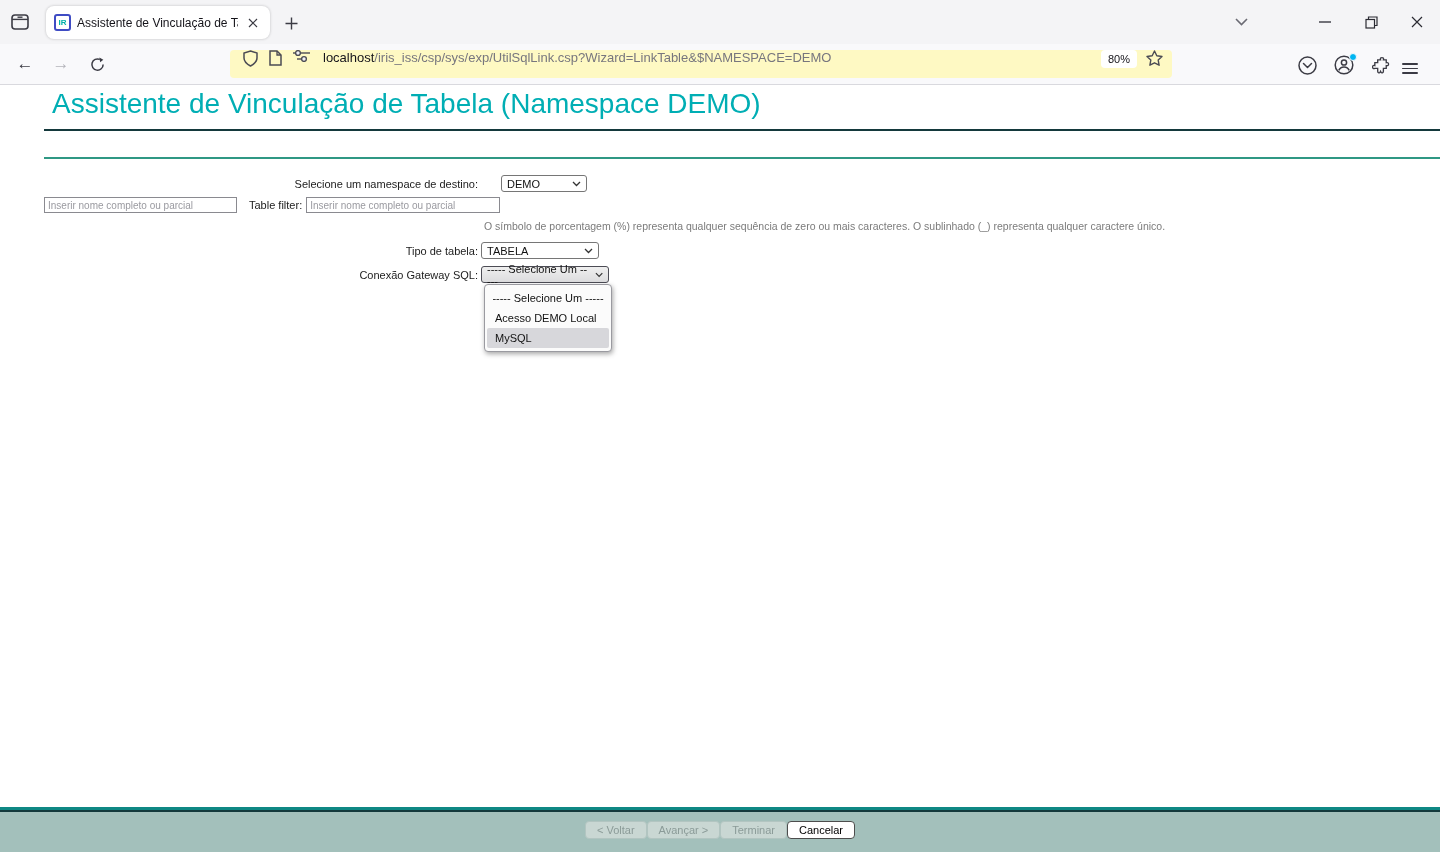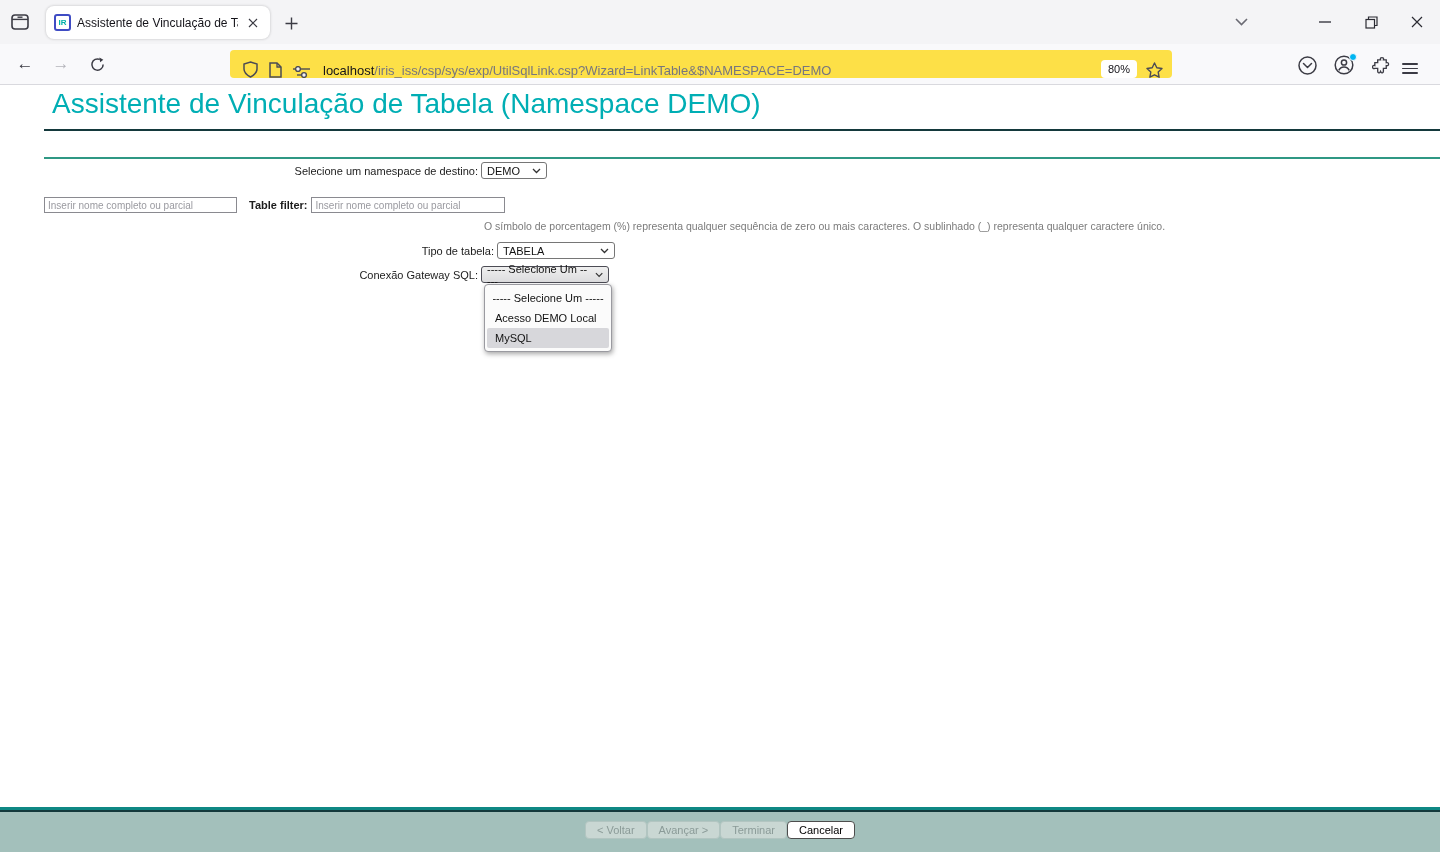--- a/index.html
+++ b/index.html
@@ -20,22 +20,22 @@
   .tab-title { flex:1; font-size:12px; color:#15141a; white-space:nowrap; overflow:hidden; margin:0 6px; }
   .tab-close { width:18px; height:18px; display:flex; align-items:center; justify-content:center; border-radius:3px; flex:none; }
   .newtab { position:absolute; left:278px; top:10px; width:26px; height:26px; display:flex; align-items:center; justify-content:center; border-radius:4px; }
   .tabbar-btn { position:absolute; top:6px; width:32px; height:32px; display:flex; align-items:center; justify-content:center; }
 
   
   .navbar { position:absolute; top:44px; left:0; width:1440px; height:41px; background:#f9f9fb; border-bottom:1px solid #d9d9de; }
   .nav-btn { position:absolute; top:6px; width:30px; height:28px; display:flex; align-items:center; justify-content:center;
              font-size:17px; color:#3b3b44; border-radius:4px; }
   .nav-btn.disabled { color:#b3b3ba; }
-  .urlbar { position:absolute; left:230px; top:6px; width:942px; height:28px; background:#fde047; border-radius:4px;
-            display:flex; align-items:flex-end; padding-left:13px; }
+  .urlbar { position:absolute; left:230px; top:6px; width:942px; height:28px; background:#fef9c3; border-radius:4px;
+            display:flex; align-items:flex-start; padding-left:13px; }
   .urlbar .icn { margin-right:11px; flex:none; }
   .url-text { font-size:13px; white-space:nowrap; overflow:hidden; flex:1; margin-left:2px; }
   .url-host { color:#15141a; }
   .url-path { color:#77767e; }
   .zoom-badge { background:#fff; font-size:11px; color:#15141a; padding:3px 7px; border-radius:4px; margin-right:9px; flex:none; }
   .star { margin-right:9px; flex:none; }
   .navbar-right-btn { position:absolute; top:7px; width:28px; height:28px; display:flex; align-items:center; justify-content:center; }
   .acct-wrap { position:relative; }
   .blue-dot { position:absolute; top:-2px; right:-3px; width:8px; height:8px; border-radius:50%; background:#00b5f2; border:1.5px solid #f9f9fb; }
   .hamburger span { display:block; width:16px; height:1.6px; background:#3b3b44; margin:3px 0; border-radius:1px; }
@@ -190,39 +190,39 @@
         <span></span>
         <span></span>
     </div>
   </div>
 
   <div class="content">
     <div class="page-title">Assistente de Vinculação de Tabela (Namespace DEMO)</div>
     <div class="rule1"></div>
     <div class="rule2"></div>
 
-    <div class="row" style="top:77px; left:0;">
+    <div class="row" style="top:90px; left:0;gap:20px;">
       <span class="lbl">Selecione um namespace de destino:</span>
-      <div class="sel" style="width:66px;">
+      <div class="sel" style="width:86px;">
         <span>DEMO</span>
         <svg class="chev" width="9" height="6" viewBox="0 0 9 6">
             <polyline points="1,1 4.5,4.5 8,1" fill="none" stroke="#333" stroke-width="1.3"></polyline>
           </svg>
       </div>
     </div>
 
     <div class="row" style="top:112px; left:0;">
       <input class="txt-in" style="width: 193px;" placeholder="Inserir nome completo ou parcial">
-      <span style="margin-left:12px; font-weight:bold;">Table filter:</span>
+      <span style="margin-left:12px; font-weight:normal;">Table filter:</span>
       <input class="txt-in" style="width: 194px; margin-left: 4px;" placeholder="Inserir nome completo ou parcial">
     </div>
 
     <div class="helper">O símbolo de porcentagem (%) representa qualquer sequência de zero ou mais caracteres. O sublinhado (_) representa qualquer caractere único.</div>
 
-    <div class="row" style="top:157px; left:16px;">
+    <div class="row" style="top:157px; left:0;">
       <span class="lbl">Tipo de tabela:</span>
       <div class="sel" style="width:118px;">
         <span>TABELA</span>
         <svg class="chev" width="9" height="6" viewBox="0 0 9 6">
             <polyline points="1,1 4.5,4.5 8,1" fill="none" stroke="#333" stroke-width="1.3"></polyline>
           </svg>
       </div>
     </div>
 
     <div class="row" style="top:181px; left:0;">

